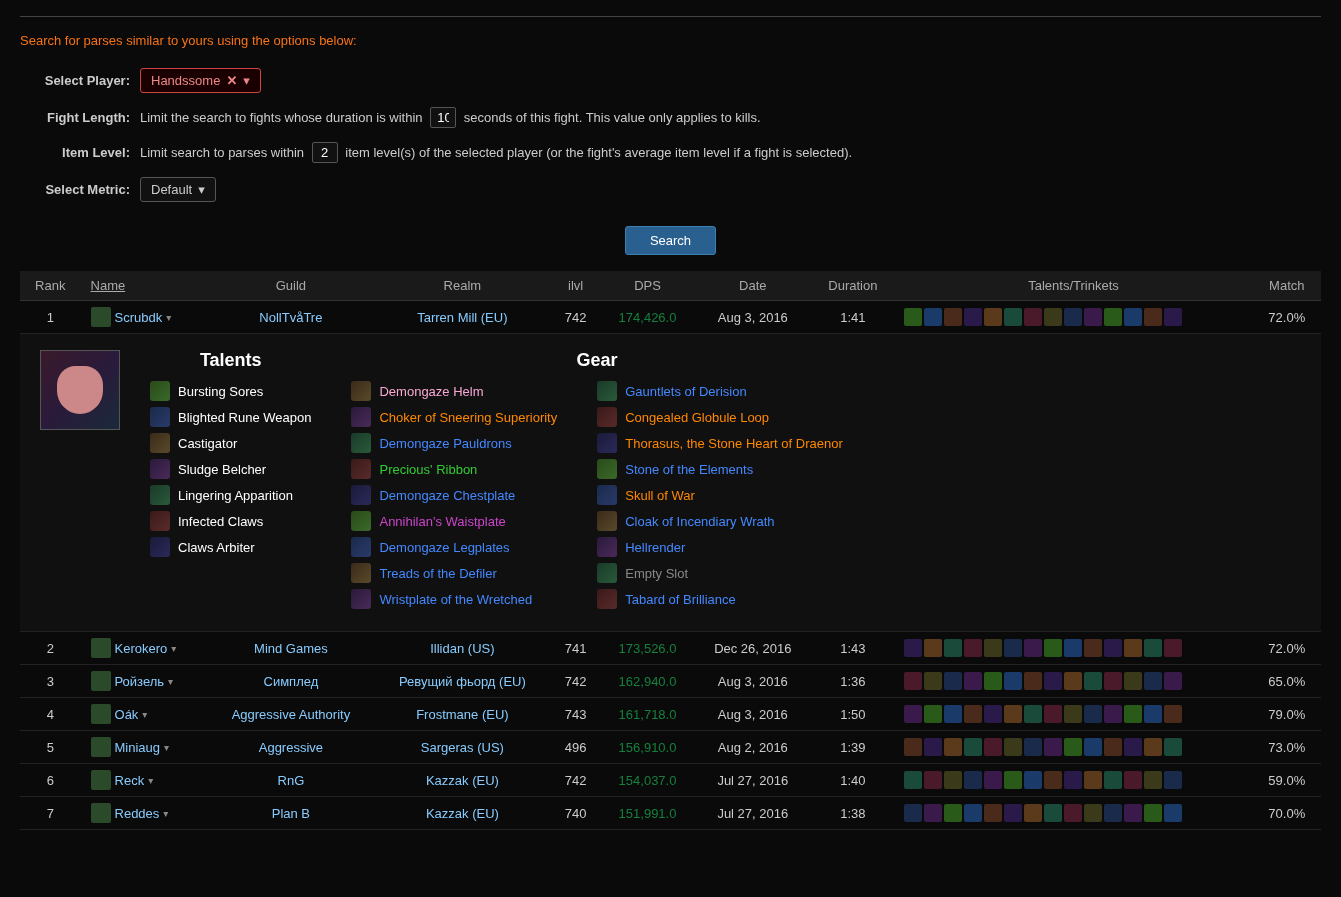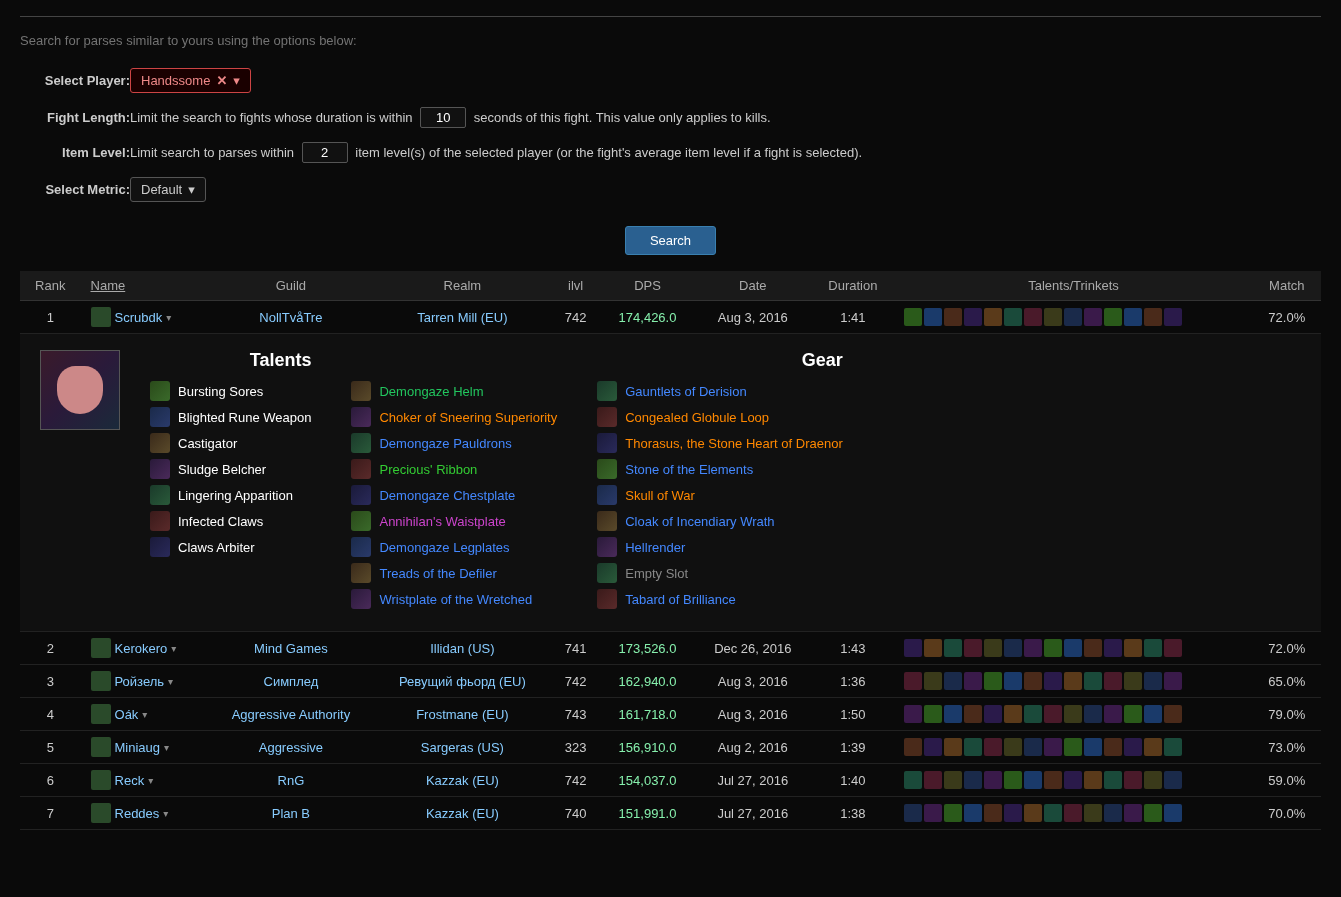--- a/index.html
+++ b/index.html
@@ -7,49 +7,50 @@
       background: #0a0a0a;
       color: #ccc;
       font-family: Arial, sans-serif;
       font-size: 13px;
     }
     .page-container {
       padding: 16px 20px;
       max-width: 1341px;
     }
     .intro-text {
-      color: #737373;
+      color: #f97316;
       margin-bottom: 20px;
     }
     .form-section {
       margin-bottom: 24px;
     }
     .form-row {
       display: flex;
       align-items: center;
       margin-bottom: 14px;
+      gap: 10px;
     }
     .form-label {
       color: #ccc;
       width: 110px;
       text-align: right;
       flex-shrink: 0;
       font-weight: bold;
     }
     .form-desc {
       color: #ccc;
       flex: 1;
     }
     .inline-input {
       background: #111;
       border: 1px solid #555;
       color: #fff;
       padding: 2px 6px;
       font-size: 13px;
-      width: 46px;
+      width: 26px;
       text-align: center;
       border-radius: 2px;
       display: inline-block;
       margin: 0 4px;
     }
     .player-select-btn {
       background: #1a0000;
       border: 1px solid #c44;
       color: #e88;
       padding: 4px 10px;
@@ -111,21 +112,21 @@
       padding: 6px 10px;
       border-bottom: 1px solid #222;
       text-align: center;
       vertical-align: middle;
     }
     .results-table td.left { text-align: left; }
     .rank-cell { color: #ccc; }
     .player-link { color: #88ccff; text-decoration: none; }
     .guild-link { color: #88ccff; text-decoration: none; }
     .realm-link { color: #88ccff; text-decoration: none; }
-    .dps-val { color: #86efac; }
+    .dps-val { color: #15803d; }
     .date-val { color: #ccc; }
     .dur-val { color: #ccc; }
     .match-val { color: #ccc; }
     .ilvl-val { color: #ccc; }
     .icon-placeholder {
       display: inline-block;
       width: 18px;
       height: 18px;
       background: #333;
       border-radius: 2px;
@@ -168,21 +169,20 @@
       position: absolute;
       width: 60%;
       height: 60%;
       top: 20%;
       left: 20%;
       background: #c88;
       border-radius: 40% 40% 50% 50%;
     }
     .expanded-details {
       flex: 1;
-      text-align: right;
     }
     .expanded-sections {
       display: flex;
       gap: 40px;
     }
     .section-title {
       color: #fff;
       font-size: 18px;
       font-weight: bold;
       margin-bottom: 10px;
@@ -382,21 +382,21 @@
       </li>
                     </ul>
             </div>
             <div>
               <div class="section-title">Gear</div>
               <div class="gear-section">
                 <div class="gear-col">
                         <ul class="gear-list">
                           <li>
         <span class="item-icon i3"></span>
-        <a class="item-link" href="#" style="color:#22c55e">Demongaze Helm</a>
+        <a class="item-link" href="#" style="color:#f9a8d4">Demongaze Helm</a>
       </li>
                           <li>
         <span class="item-icon i4"></span>
         <a class="item-link" href="#" style="color:#ff8800">Choker of Sneering Superiority</a>
       </li>
                           <li>
         <span class="item-icon i5"></span>
         <a class="item-link" href="#" style="color:#4488ff">Demongaze Pauldrons</a>
       </li>
                           <li>
@@ -581,21 +581,21 @@
     <td class="rank-cell">5</td>
     <td class="left">
       <div class="name-cell">
         <span class="icon-placeholder" style="background:#2a4a2a;width:20px;height:20px;"></span>
         <a class="player-link" href="#">Miniaug</a>
         <span class="name-arrow">▾</span>
       </div>
     </td>
     <td><a class="guild-link" href="#">Aggressive</a></td>
     <td><a class="realm-link" href="#">Sargeras (US)</a></td>
-    <td class="ilvl-val">323</td>
+    <td class="ilvl-val">496</td>
     <td class="dps-val">156,910.0</td>
     <td class="date-val">Aug 2, 2016</td>
     <td class="dur-val">1:39</td>
     <td>
             <div class="icon-row">
               <span class="icon-placeholder" style="background:#4a2a1a;"></span>
               <span class="icon-placeholder" style="background:#2a1a4a;"></span>
               <span class="icon-placeholder" style="background:#5a3a1a;"></span>
               <span class="icon-placeholder" style="background:#1a4a3a;"></span>
               <span class="icon-placeholder" style="background:#4a1a2a;"></span>

